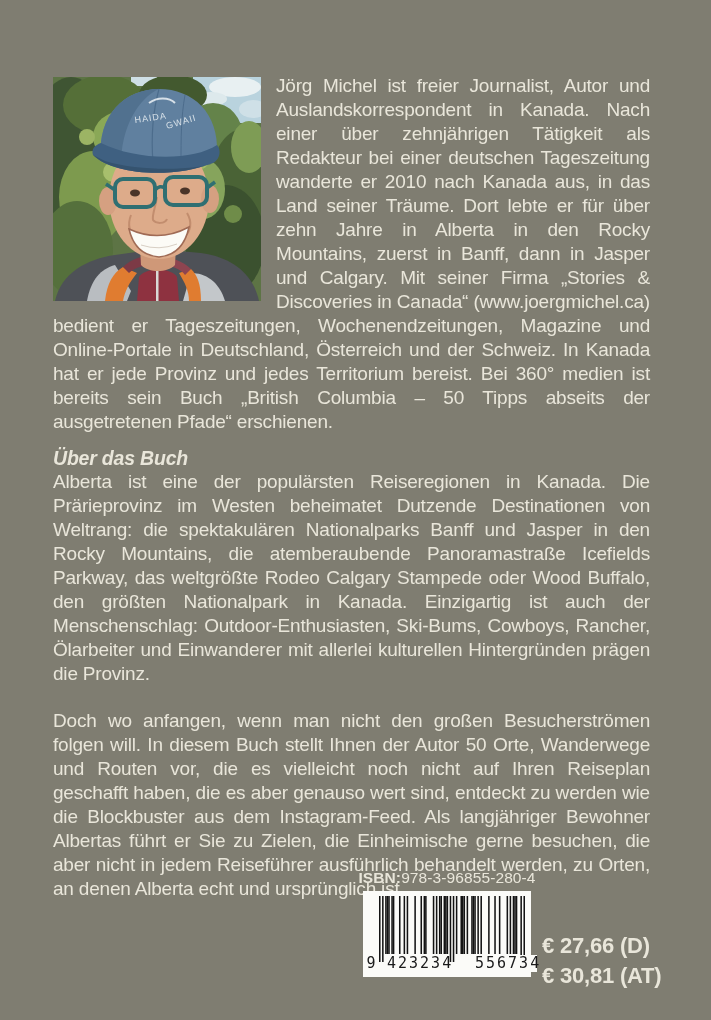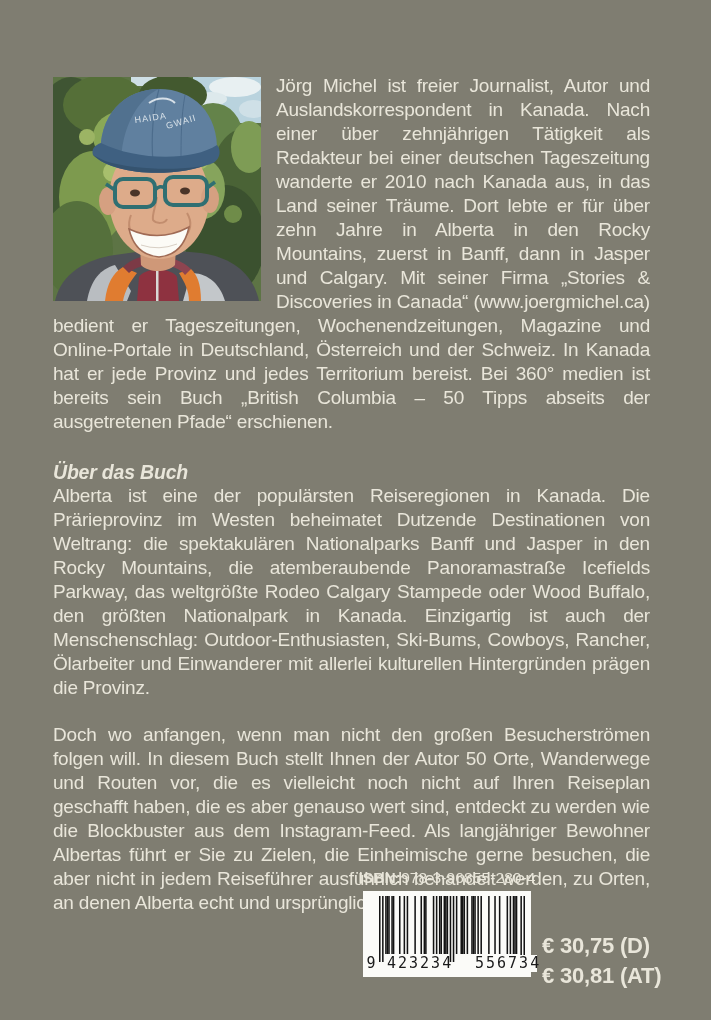--- a/index.html
+++ b/index.html
@@ -11,21 +11,21 @@
     position:absolute;left:53px;top:74px;width:597px;
     font-size:19px;line-height:24px;text-align:justify;letter-spacing:-0.2px;
   }
   .text-block p{margin:0;}
   .photo-wrap{
     float:left;width:208px;height:224px;margin:3px 15px 12px 0;
     display:block;
   }
   .photo-wrap svg{display:block;width:208px;height:224px;}
   h2.about-heading{
-    margin:26px 0 0 0;font-size:19.5px;line-height:24px;
+    margin:12px 0 0 0;font-size:19.5px;line-height:24px;
     font-style:italic;font-weight:bold;letter-spacing:-0.2px;
   }
   p.spaced{margin-top:23px !important;}
   .isbn-line{
     position:absolute;left:347px;top:869px;width:200px;text-align:center;
     font-size:15.5px;line-height:18px;letter-spacing:0.1px;white-space:nowrap;
   }
   .isbn-label{font-weight:bold;margin-right:0;}
   .barcode-box{
     position:absolute;left:363px;top:891px;width:168px;height:86px;
@@ -184,17 +184,17 @@
         <rect x="94" y="0" width="1" height="33"></rect>
       </svg>
     <div class="barcode-digits">
       <span class="bd-first">9</span>
       <span class="bd-left">423234</span>
       <span class="bd-right">556734</span>
     </div>
   </div>
 
   <div class="prices">
-    <div>€ 30,75 (D)</div>
+    <div>€ 27,66 (D)</div>
     <div>€ 30,81 (AT)</div>
   </div>
 
 </div>
 
 </body></html>

